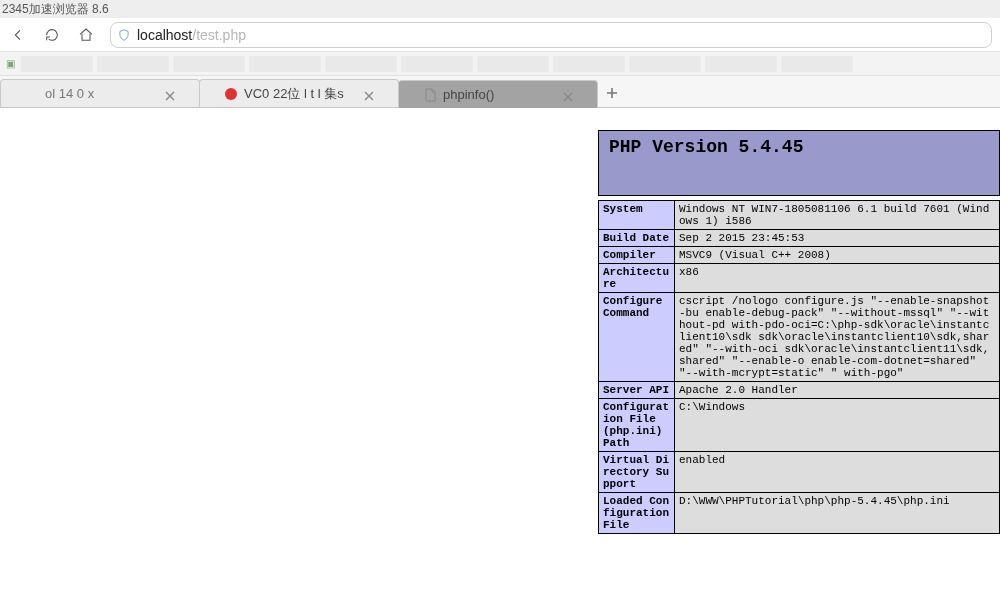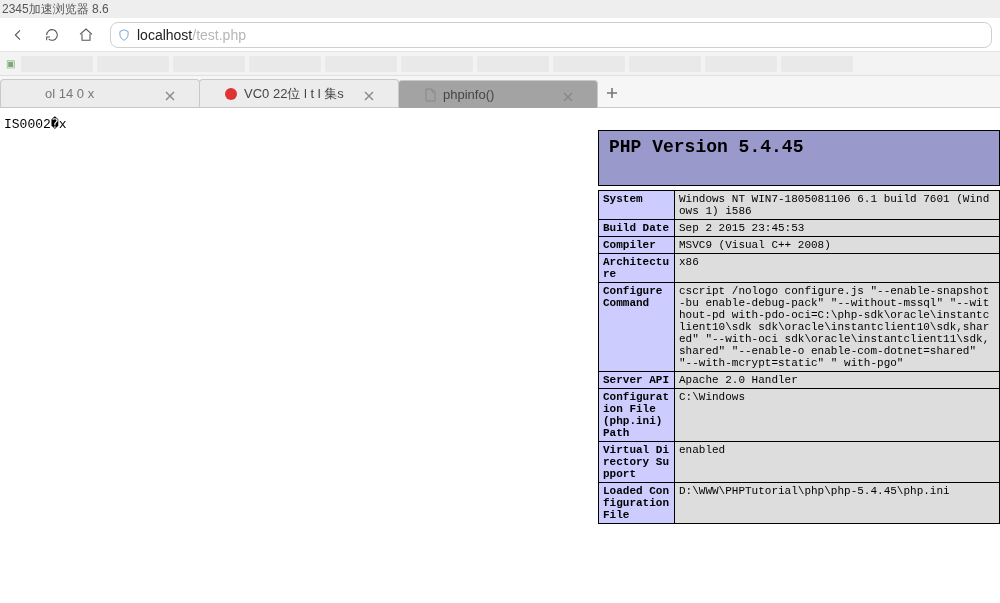--- a/index.html
+++ b/index.html
@@ -33,21 +33,21 @@
   
   .tab.bg0 .label { color:#777; }
   .tab .favicon svg { width:14px; height:14px; }
 
   
   .page { position:relative; width:1000px; height:495px; background:#fff; }
   .body-text { font-family: "Courier New", monospace; font-size:13px; color:#000; padding:8px 4px; }
 
   
   .phpinfo-wrap { position:absolute; top:22px; left:598px; width:402px; }
-  .php-header { background:#9999cc; border:1px solid #000; height:56px; display:flex; align-items:flex-start; padding:6px 10px; margin-bottom:4px; }
+  .php-header { background:#9999cc; border:1px solid #000; height:66px; display:flex; align-items:flex-start; padding:6px 10px; margin-bottom:4px; }
   .php-header h1 { font-family:"Courier New", monospace; font-size:18px; font-weight:bold; color:#000; }
   table.phpinfo { border-collapse:collapse; width:100%; font-family:"Courier New","SimSun",monospace; font-size:11px; }
   table.phpinfo td { border:1px solid #000; padding:2px 4px; vertical-align:top; word-break:break-all; }
   table.phpinfo td.k { background:#ccccff; font-weight:bold; width:76px; }
   table.phpinfo td.v { background:#dddddd; }
 </style>
 </head>
 <body>
 
 <div class="title-bar">
@@ -141,21 +141,20 @@
 
   <div class="newtab">
     <svg viewBox="0 0 12 12">
         <path d="M6 1v10M1 6h10"></path>
       </svg>
   </div>
 </div>
 
 <div class="page">
 
-  <div class="body-text">IS0002�x</div>
 
   <div class="phpinfo-wrap">
     <div class="php-header">
       <h1>PHP Version 5.4.45</h1>
     </div>
     <table class="phpinfo">
       <tbody>
           <tr>
             <td class="k">System</td>
             <td class="v">Windows NT WIN7-1805081106 6.1 build 7601 (Windows 1) i586</td>

